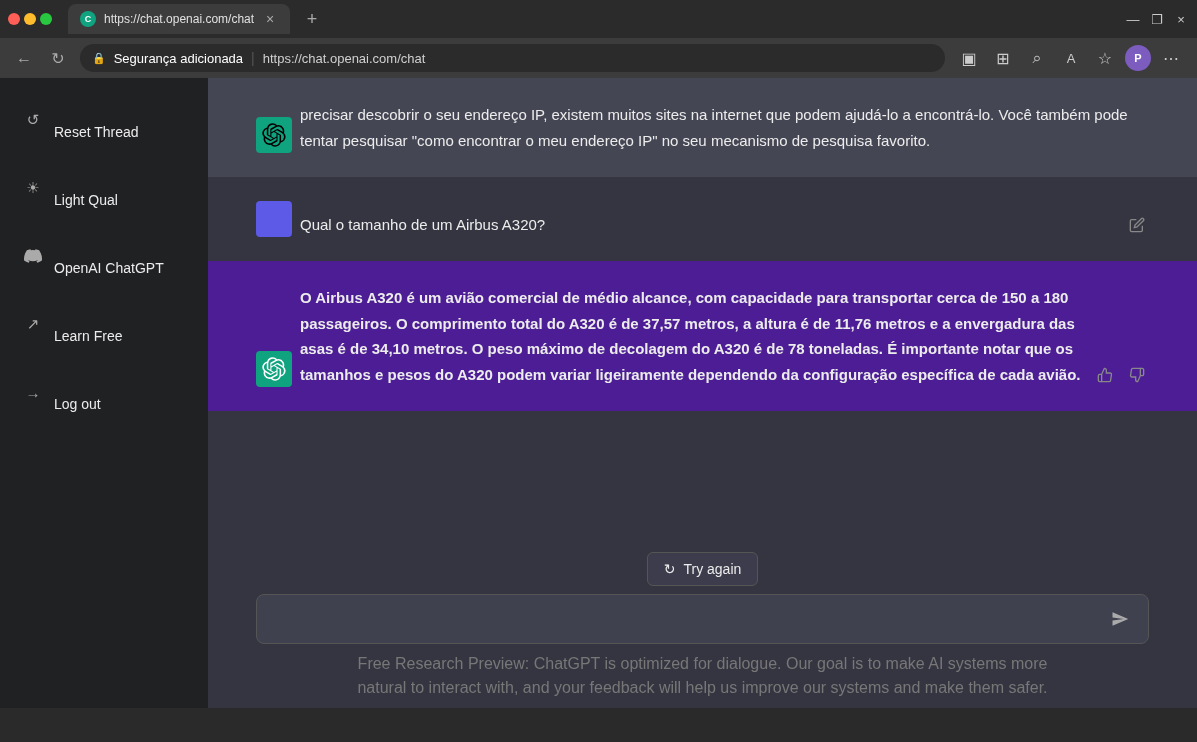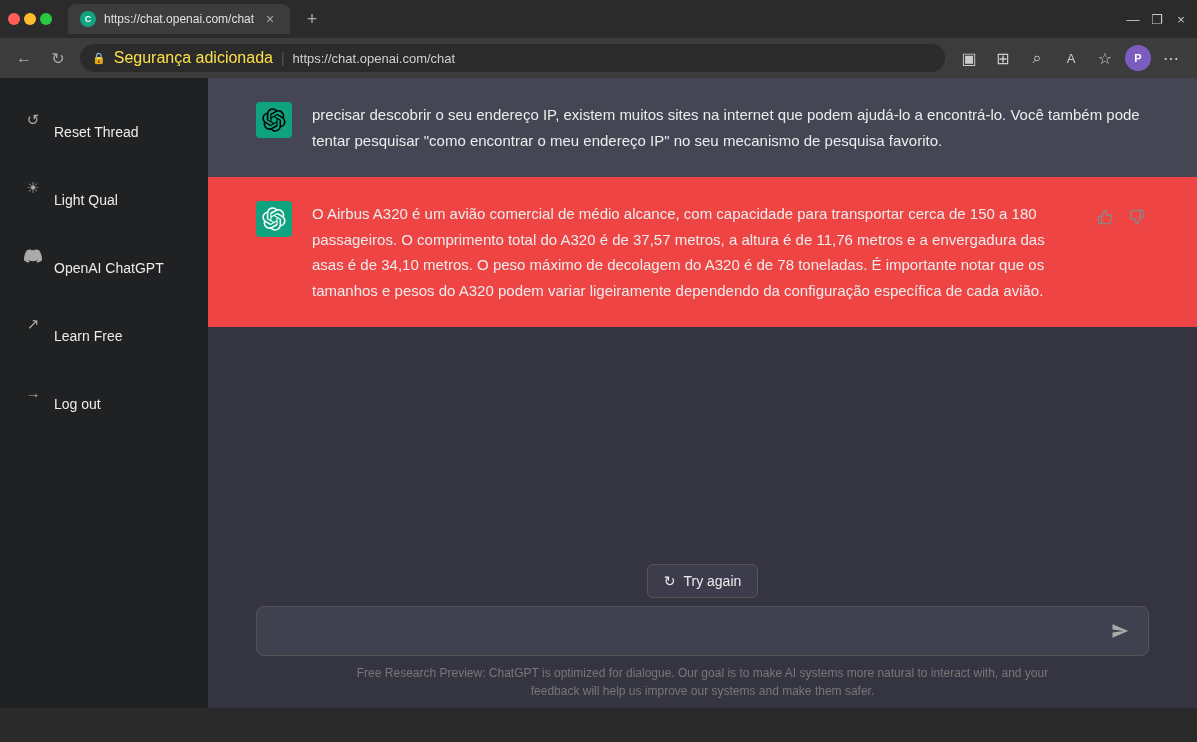--- a/index.html
+++ b/index.html
@@ -119,22 +119,22 @@
       display: flex;
       align-items: center;
       padding: 0 12px;
       gap: 8px;
     }
     .security-icon {
       color: #aaa;
       font-size: 11px;
     }
     .security-text {
-      color: #fde047;
-      font-size: 16px;
+      color: #ffffff;
+      font-size: 13px;
       text-align: center;
     }
     .divider-pipe {
       color: #555;
       font-size: 14px;
     }
     .address-url {
       color: #d0d0d0;
       font-size: 13px;
     }
@@ -234,29 +234,30 @@
     }
     .chat-scroll::-webkit-scrollbar-thumb {
       background: #555;
       border-radius: 4px;
     }
 
     
     .message-block {
       padding: 24px 48px;
       display: flex;
-      gap: 20px;
-      align-items: flex-start;
+      gap: 8px;
+      align-items: flex-end;
     }
     .message-block.user-msg {
       background: #343541;
       justify-content: flex-start;
     }
     .message-block.assistant-msg {
-      background: #ef4444;
+      background: #4c1d95;
+      font-weight: bold;
     }
     .message-block.truncated-msg {
       background: #444654;
       position: relative;
     }
 
     .avatar-user {
       width: 36px;
       height: 36px;
       border-radius: 4px;
@@ -351,21 +352,21 @@
       cursor: pointer;
       color: #aaa;
       font-size: 18px;
       display: flex;
       align-items: center;
       justify-content: center;
       border-radius: 4px;
     }
     .footer-text {
       color: #777;
-      font-size: 12px;
+      font-size: 16px;
       text-align: center;
       line-height: 1.5;
       max-width: 700px;
     }
   </style>
 </head>
 <body>
 
 <div class="browser-titlebar">
   <div class="browser-window-controls">
@@ -444,20 +445,34 @@
         <div class="avatar-gpt">
           <svg class="gpt-avatar-inner" viewBox="0 0 41 41" fill="none" xmlns="http://www.w3.org/2000/svg">
             <path d="M37.532 16.87a9.963 9.963 0 0 0-.856-8.184 10.078 10.078 0 0 0-10.855-4.835A9.964 9.964 0 0 0 18.306.5a10.079 10.079 0 0 0-9.614 6.977 9.967 9.967 0 0 0-6.664 4.834 10.08 10.08 0 0 0 1.24 11.817 9.965 9.965 0 0 0 .856 8.185 10.079 10.079 0 0 0 10.855 4.835 9.965 9.965 0 0 0 7.516 3.35 10.078 10.078 0 0 0 9.617-6.981 9.967 9.967 0 0 0 6.663-4.834 10.079 10.079 0 0 0-1.243-11.813zM22.498 37.886a7.474 7.474 0 0 1-4.799-1.735c.061-.033.168-.091.237-.134l7.964-4.6a1.294 1.294 0 0 0 .655-1.134V19.054l3.366 1.944a.12.12 0 0 1 .066.092v9.299a7.505 7.505 0 0 1-7.49 7.496zM6.392 31.006a7.471 7.471 0 0 1-.894-5.023c.06.036.162.099.237.141l7.964 4.6a1.297 1.297 0 0 0 1.308 0l9.724-5.614v3.888a.12.12 0 0 1-.048.103l-8.051 4.649a7.504 7.504 0 0 1-10.24-2.744zM4.297 13.62A7.469 7.469 0 0 1 8.2 10.333c0 .068-.004.19-.004.274v9.201a1.294 1.294 0 0 0 .654 1.132l9.723 5.614-3.366 1.944a.12.12 0 0 1-.114.012L7.044 23.86a7.504 7.504 0 0 1-2.747-10.24zm27.658 6.437l-9.724-5.615 3.367-1.943a.121.121 0 0 1 .114-.012l8.048 4.648a7.498 7.498 0 0 1-1.158 13.528v-9.476a1.293 1.293 0 0 0-.647-1.13zm3.35-5.043c-.059-.037-.162-.099-.236-.141l-7.965-4.6a1.298 1.298 0 0 0-1.308 0l-9.723 5.614v-3.888a.12.12 0 0 1 .048-.103l8.05-4.645a7.497 7.497 0 0 1 11.135 7.763zm-21.063 6.929l-3.367-1.944a.12.12 0 0 1-.065-.092v-9.299a7.497 7.497 0 0 1 12.293-5.756 6.94 6.94 0 0 0-.236.134l-7.965 4.6a1.294 1.294 0 0 0-.654 1.132l-.006 11.225zm1.829-3.943l4.33-2.501 4.332 2.497v4.996l-4.329 2.5-4.333-2.498V18z" fill="currentColor"></path>
           </svg>
         </div>
         <div class="message-content">
           <span>precisar descobrir o seu endereço IP, existem muitos sites na internet que podem ajudá-lo a encontrá-lo. Você também pode tentar pesquisar "como encontrar o meu endereço IP" no seu mecanismo de pesquisa favorito.</span>
         </div>
       </div>
 
+      <div class="message-block user-msg">
+        <div class="avatar-user"></div>
+        <div class="message-content">
+          <span>Qual o tamanho de um Airbus A320?</span>
+        </div>
+        <div class="message-actions">
+          <button class="action-btn" title="Edit message">
+            <svg width="16" height="16" viewBox="0 0 24 24" fill="none" stroke="currentColor" stroke-width="2">
+              <path d="M11 4H4a2 2 0 0 0-2 2v14a2 2 0 0 0 2 2h14a2 2 0 0 0 2-2v-7"></path>
+              <path d="M18.5 2.5a2.121 2.121 0 0 1 3 3L12 15l-4 1 1-4 9.5-9.5z"></path>
+            </svg>
+          </button>
+        </div>
+      </div>
 
       <div class="message-block assistant-msg">
         <div class="avatar-gpt" style="color:white;">
           <svg class="gpt-avatar-inner" viewBox="0 0 41 41" fill="none" xmlns="http://www.w3.org/2000/svg">
             <path d="M37.532 16.87a9.963 9.963 0 0 0-.856-8.184 10.078 10.078 0 0 0-10.855-4.835A9.964 9.964 0 0 0 18.306.5a10.079 10.079 0 0 0-9.614 6.977 9.967 9.967 0 0 0-6.664 4.834 10.08 10.08 0 0 0 1.24 11.817 9.965 9.965 0 0 0 .856 8.185 10.079 10.079 0 0 0 10.855 4.835 9.965 9.965 0 0 0 7.516 3.35 10.078 10.078 0 0 0 9.617-6.981 9.967 9.967 0 0 0 6.663-4.834 10.079 10.079 0 0 0-1.243-11.813zM22.498 37.886a7.474 7.474 0 0 1-4.799-1.735c.061-.033.168-.091.237-.134l7.964-4.6a1.294 1.294 0 0 0 .655-1.134V19.054l3.366 1.944a.12.12 0 0 1 .066.092v9.299a7.505 7.505 0 0 1-7.49 7.496zM6.392 31.006a7.471 7.471 0 0 1-.894-5.023c.06.036.162.099.237.141l7.964 4.6a1.297 1.297 0 0 0 1.308 0l9.724-5.614v3.888a.12.12 0 0 1-.048.103l-8.051 4.649a7.504 7.504 0 0 1-10.24-2.744zM4.297 13.62A7.469 7.469 0 0 1 8.2 10.333c0 .068-.004.19-.004.274v9.201a1.294 1.294 0 0 0 .654 1.132l9.723 5.614-3.366 1.944a.12.12 0 0 1-.114.012L7.044 23.86a7.504 7.504 0 0 1-2.747-10.24zm27.658 6.437l-9.724-5.615 3.367-1.943a.121.121 0 0 1 .114-.012l8.048 4.648a7.498 7.498 0 0 1-1.158 13.528v-9.476a1.293 1.293 0 0 0-.647-1.13zm3.35-5.043c-.059-.037-.162-.099-.236-.141l-7.965-4.6a1.298 1.298 0 0 0-1.308 0l-9.723 5.614v-3.888a.12.12 0 0 1 .048-.103l8.05-4.645a7.497 7.497 0 0 1 11.135 7.763zm-21.063 6.929l-3.367-1.944a.12.12 0 0 1-.065-.092v-9.299a7.497 7.497 0 0 1 12.293-5.756 6.94 6.94 0 0 0-.236.134l-7.965 4.6a1.294 1.294 0 0 0-.654 1.132l-.006 11.225zm1.829-3.943l4.33-2.501 4.332 2.497v4.996l-4.329 2.5-4.333-2.498V18z" fill="white"></path>
           </svg>
         </div>
         <div class="message-content">
           <span>O Airbus A320 é um avião comercial de médio alcance, com capacidade para transportar cerca de 150 a 180 passageiros. O comprimento total do A320 é de 37,57 metros, a altura é de 11,76 metros e a envergadura das asas é de 34,10 metros. O peso máximo de decolagem do A320 é de 78 toneladas. É importante notar que os tamanhos e pesos do A320 podem variar ligeiramente dependendo da configuração específica de cada avião.</span>
         </div>

